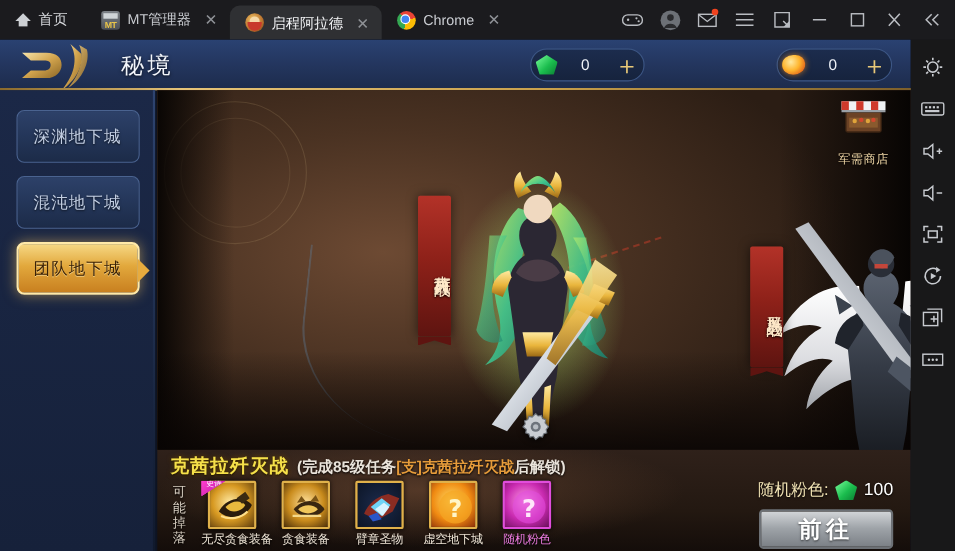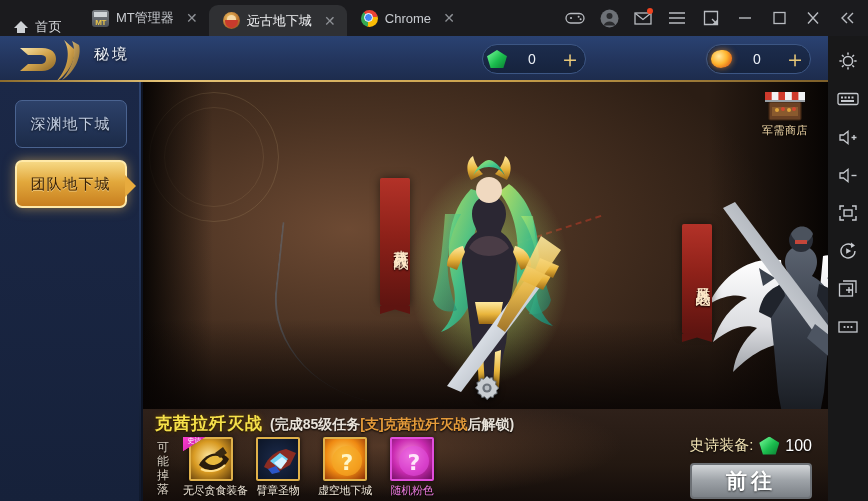--- a/index.html
+++ b/index.html
@@ -6,21 +6,21 @@
   html, body {
     width: 868px; height: 501px;
     background: #1a1a1c; overflow: hidden;
     font-family: "Liberation Sans", "DejaVu Sans", sans-serif;
   }
   #app { position: relative; width: 868px; height: 501px; }
 
   
   .titlebar {
     position: absolute; left: 0; top: 0; width: 868px; height: 36px;
-    background: #1b1b1e; display: flex; align-items: flex-end;
+    background: #1b1b1e; display: flex; align-items: center;
   }
   .tb-home {
     display: flex; align-items: center; gap: 7px;
     padding: 0 16px 0 14px; color: #d6d8dc; font-size: 13px; cursor: pointer;
   }
   .tb-home .lbl { letter-spacing: .5px; }
   .home-ico { width: 14px; height: 13px; position: relative; display:inline-block; }
   .home-ico:before {
     content:""; position:absolute; left:0; top:0;
     border-left:7px solid transparent; border-right:7px solid transparent;
@@ -83,22 +83,22 @@
     border-bottom: 2px solid #c9a04b;
   }
   .ghead:after{
     content:""; position:absolute; left:0; right:0; bottom:-2px; height:2px;
     background:linear-gradient(90deg,#8a6a2c,#e6c478 20%,#c9a04b 60%,#7d5f2a);
   }
   .logo-swoosh {
     position: absolute; left: 6px; top: 2px; width: 98px; height: 44px;
   }
   .ghead-title {
-    position: absolute; left: 94px; top: 9px;
-    font-size: 15px; color: #f3f6fb; letter-spacing: 3px;
+    position: absolute; left: 110px; top: 9px;
+    font-size: 21px; color: #f3f6fb; letter-spacing: 3px;
     text-shadow: 0 1px 3px rgba(0,0,0,.8);
   }
   .cur {
     position: absolute; top: 8px; height: 30px;
     background: linear-gradient(180deg,#1c2c4d,#16233d);
     border: 1px solid #3c5684; border-radius: 15px;
     display: flex; align-items: center; padding: 0 2px 0 4px; gap: 4px;
   }
   .cur .cval {
     color: #eef2f8; font-size: 14px; min-width: 42px; text-align: center;
@@ -211,21 +211,21 @@
   }
   .gearnode svg { filter: drop-shadow(0 1px 3px rgba(0,0,0,.8)); }
   .gear1 { left: 331px; top: 293px; }
 
   .shop {
     position: absolute; right: 14px; top: 6px; width: 58px; cursor: pointer;
     text-align: center;
   }
   .shop .sbox { width: 44px; height: 34px; margin: 0 auto; position: relative; }
   .shop .stext {
-    font-size: 11px; color: #f2d9a8; margin-top: 1px; letter-spacing: .5px;
+    font-size: 11px; color: #f2d9a8; margin-top: 15px; letter-spacing: .5px;
     text-shadow: 0 1px 2px #000;
   }
 
   
   .binfo {
     position: absolute; left: 143px; top: 373px; width: 685px; height: 92px;
     background: linear-gradient(180deg,#2f211a 0%, #231811 60%, #140d0a 100%);
     overflow: hidden;
   }
   .binfo:before {
@@ -306,21 +306,21 @@
     </div>
 
     <div class="tabs">
       <div class="tab">
         <span class="tabicon ti-mt"></span>
         <span class="tname">MT管理器</span>
         <span class="tclose">✕</span>
       </div>
       <div class="tab active">
         <span class="tabicon ti-game"></span>
-        <span class="tname">远古地下城</span>
+        <span class="tname">启程阿拉德</span>
         <span class="tclose">✕</span>
       </div>
       <div class="tab">
         <span class="tabicon ti-chrome"></span>
         <span class="tname">Chrome</span>
         <span class="tclose">✕</span>
       </div>
     </div>
 
     <div class="tb-right">
@@ -405,20 +405,21 @@
       </div>
       <div class="cur" style="right:17px">
         <span class="coinicon"></span>
         <span class="cval">0</span>
         <span class="plus">＋</span>
       </div>
     </div>
 
     <div class="lnav">
       <div class="navbtn">深渊地下城</div>
+      <div class="navbtn">混沌地下城</div>
       <div class="navbtn active">团队地下城</div>
     </div>
 
     <div class="map">
       <div class="map-compass"></div>
       <div class="coast"></div>
       <div class="redpath"></div>
       <div class="map-dark-l"></div>
       <div class="map-dark-r"></div>
       <div class="map-dark-b"></div>
@@ -551,20 +552,32 @@
                 <path d="M8 26c6-12 22-16 30-6-4 10-20 16-30 6z" fill="#2a1c0c"></path>
                 <path d="M14 22c5-6 14-7 18-2-3 6-13 9-18 2z" fill="#e8b93e"></path>
                 <path d="M24 14l8-6 4 6-7 5z" fill="#3a2a12"></path>
                 <path d="M10 30c8 4 18 2 24-4" stroke="#ffdf8a" stroke-width="2" fill="none"></path>
               </svg>
           </div>
           <div class="corner">史诗</div>
           <div class="nm">无尽贪食装备</div>
         </div>
 
+        <div class="drop">
+          <div class="icon" style="background:radial-gradient(circle at 50% 45%,#ffe09a,#c98b1c 55%,#4c2f09);">
+            <svg width="44" height="44" viewBox="0 0 44 44">
+                <path d="M9 24c8-10 22-10 28 0-6 9-22 9-28 0z" fill="#3a2710"></path>
+                <path d="M13 24c5-5 14-5 18 0-4 5-14 5-18 0z" fill="#f0c65a"></path>
+                <path d="M12 18l4-6 4 5zM24 17l5-6 3 6z" fill="#7a5416"></path>
+                <path d="M8 30h26" stroke="#f5d98a" stroke-width="2"></path>
+              </svg>
+          </div>
+          <div class="corner">史诗</div>
+          <div class="nm">贪食装备</div>
+        </div>
 
 
         <div class="drop">
           <div class="icon" style="background:radial-gradient(circle at 50% 50%,#1c2b4c,#0c1526);">
             <svg width="44" height="44" viewBox="0 0 44 44">
                 <path d="M6 28c4-10 12-16 22-18l10 4-6 12-14 8z" fill="#8b2c22"></path>
                 <path d="M12 22l10-8 8 6-8 10z" fill="#6fd3f5"></path>
                 <path d="M16 24l8-6 5 4-6 8z" fill="#d8f3ff"></path>
                 <path d="M10 30l8-3 4 6-8 2z" fill="#2a56c8"></path>
               </svg>
@@ -591,21 +604,21 @@
                 <circle cx="22" cy="22" r="15" fill="#e14ddc" opacity=".6"></circle>
                 <text x="22" y="31" font-size="22" font-weight="bold" fill="#ffe6fa" text-anchor="middle" font-family="DejaVu Sans, sans-serif">?</text>
               </svg>
           </div>
           <div class="nm">随机粉色</div>
         </div>
 
       </div>
 
       <div class="costrow">
-        <span class="ctxt">史诗装备:</span>
+        <span class="ctxt">随机粉色:</span>
         <span class="gem"></span>
         <span class="cnum">100</span>
       </div>
 
       <div class="gobtn">前往</div>
     </div>
   </div>
 
   <div class="dock">
     <div class="dbtn">

